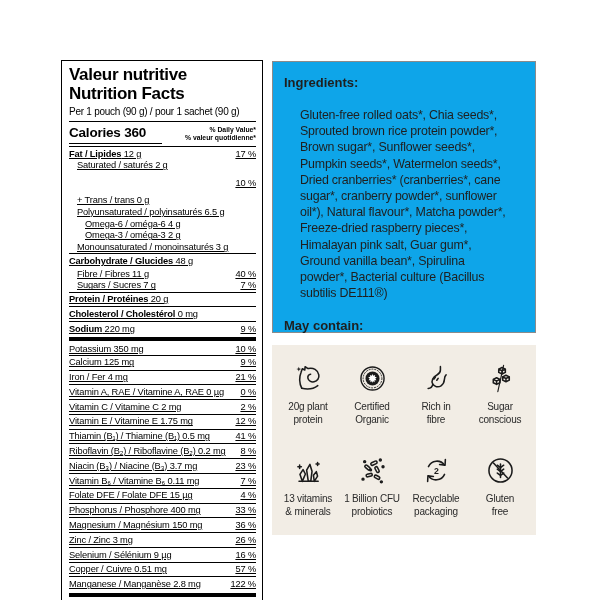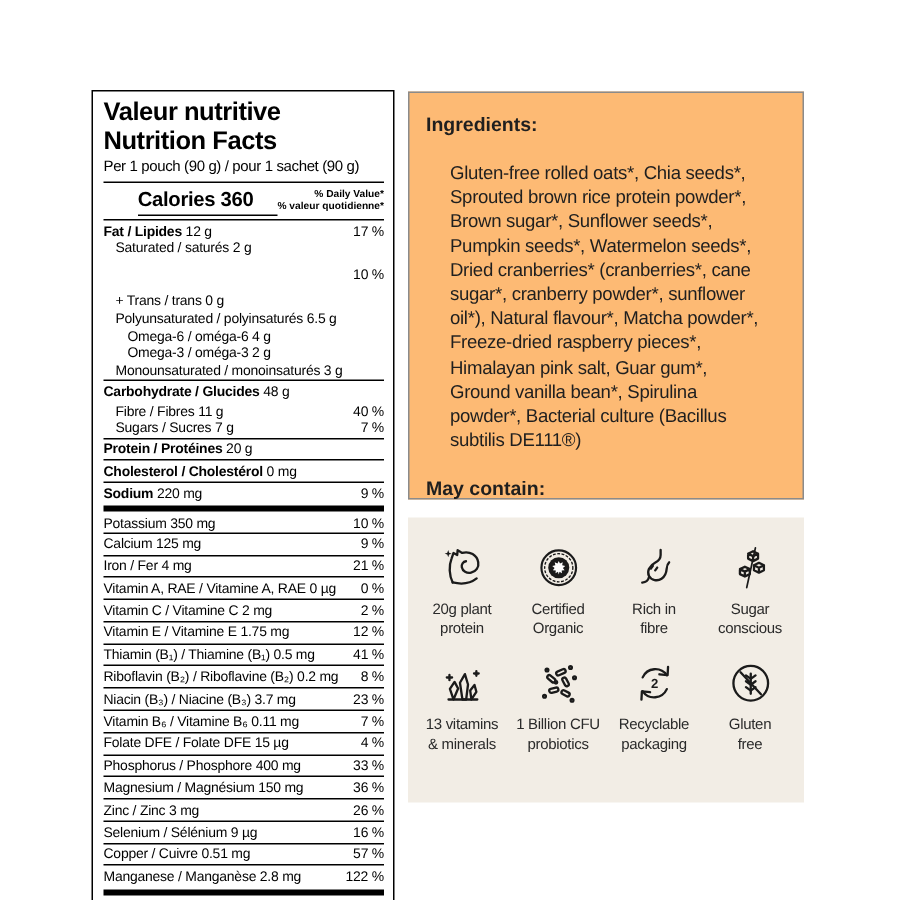--- a/index.html
+++ b/index.html
@@ -10,56 +10,56 @@
   }
 
   
   .nf-box{
     position:absolute;left:61px;top:60px;width:202px;
     border:1px solid #000;box-sizing:border-box;
     padding:5px 6px 5px 7px;background:#fff;
   }
   .nf-title{font-size:17px;font-weight:bold;line-height:18.5px;letter-spacing:-.3px;}
   .nf-serving{font-size:10px;line-height:12px;margin:3px 0 3px;letter-spacing:-.25px;}
-  .nf-cal{display:flex;justify-content:flex-end;border-top:1px solid #000;padding:2px 0 2px;}
+  .nf-cal{display:flex;justify-content:space-between;border-top:1px solid #000;padding:2px 0 2px;}
   .nf-cal-label{
     font-size:13.5px;font-weight:bold;align-self:flex-start;
     border-bottom:1px solid #000;padding:1px 16px 3px 0;letter-spacing:-.2px;
   }
   .nf-dv{font-size:6.8px;font-weight:bold;text-align:right;line-height:8px;padding-top:2px;letter-spacing:0;}
-  .nf-rows{border-top:1px solid #000;padding-top:1px;}
+  .nf-rows{border-top:1px solid #000;padding-top:1px;text-decoration:underline;}
   .nrow{
     display:flex;justify-content:space-between;align-items:center;
     font-size:9.3px;line-height:10.6px;letter-spacing:-.15px;padding:.6px 0;
   }
   .nrow.sep{border-top:1px solid #000;padding:1.6px 0;}
   .nrow .txt{flex:1;}
   .nrow.ind1 .txt{padding-left:8px;}
   .nrow.ind2 .txt{padding-left:16px;}
   .nrow .line2{display:block;margin-top:24px;}
   .nrow .pct{white-space:nowrap;margin-left:4px;}
   .thick{height:4px;background:#000;margin:1.5px 0;}
   .nf-foot{font-size:7px;line-height:8.8px;letter-spacing:-.1px;padding-top:2px;}
 
   
   .ing-box{
     position:absolute;left:272px;top:61px;width:264px;height:272px;
     border:1.5px solid #8b8b8b;box-sizing:border-box;
-    padding:12px 11px;color:#1f1f1f;background:#fdba74;
+    padding:12px 11px;color:#1f1f1f;background:#0ea5e9;
   }
   .ing-h{font-size:13px;font-weight:bold;line-height:17px;margin:0 0 1px;}
   .ing-p{font-size:12.4px;line-height:16.2px;letter-spacing:-.2px;margin:16px;}
   .ing-h2{margin-top:11px;}
   .ing-org{margin-top:18px;text-align:center;}
 
   
   .features{
     position:absolute;left:272px;top:345px;width:264px;height:190px;
     box-sizing:border-box;display:grid;grid-template-columns:repeat(4,1fr);
-    padding:17px 4px 8px;row-gap:13px;align-content:start;
+    padding:17px 4px 8px;row-gap:28px;align-content:start;
   }
   .feat{display:flex;flex-direction:column;align-items:center;gap:6px;}
   .feat svg{width:33px;height:33px;display:block;}
   .feat-label{
     font-size:10px;line-height:12.5px;text-align:center;
     white-space:pre-line;color:#2a2a2a;letter-spacing:-.2px;
   }
 </style>
 </head>
 <body>

